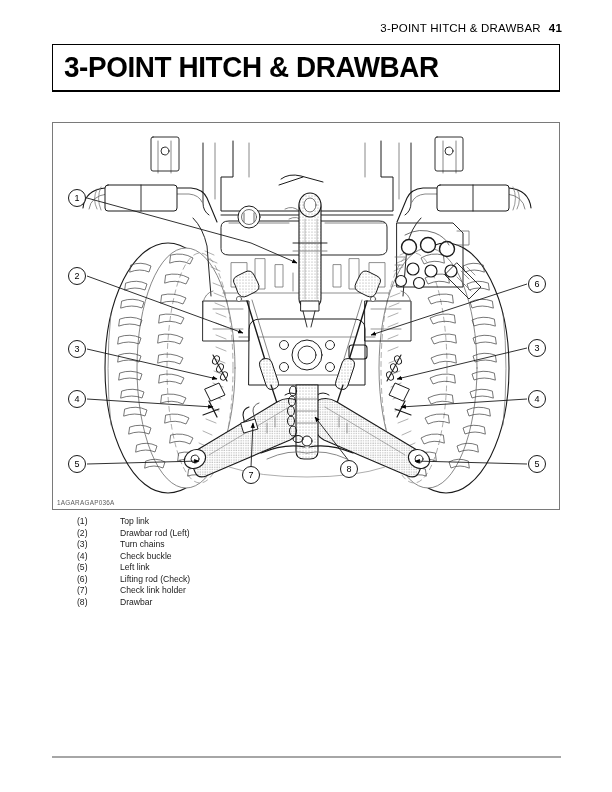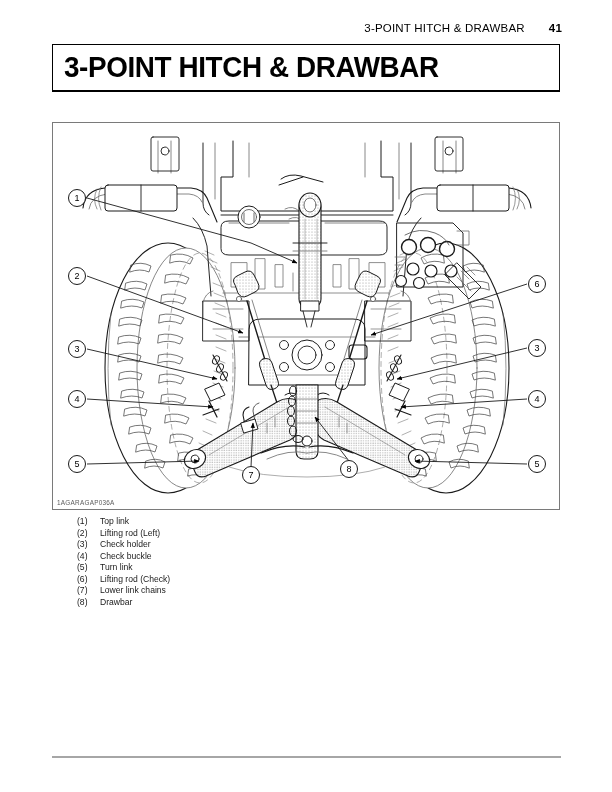--- a/index.html
+++ b/index.html
@@ -15,21 +15,21 @@
   }
   .page{position:absolute;inset:0;}
 
   
   .page-header{
     position:absolute;left:52px;top:22px;width:510px;
     display:flex;justify-content:flex-end;align-items:baseline;
     font-size:11.5px;letter-spacing:.2px;
   }
   .page-header .hdr-title{font-weight:400;}
-  .page-header .hdr-page{font-weight:700;margin-left:24px;}
+  .page-header .hdr-page{font-weight:700;margin-left:8px;}
 
   
   .title-box{
     position:absolute;left:52px;top:44px;width:508px;height:48px;
     border:1px solid #000;
     border-bottom:2.5px solid #000;
     box-sizing:border-box;
     display:flex;align-items:center;
   }
   .title-box h1{
@@ -57,21 +57,21 @@
     font-family:"Liberation Sans", sans-serif;
   }
 
   
   .legend{
     position:absolute;left:77px;top:516px;width:300px;
     font-size:8.6px;line-height:11.55px;color:#1a1a1a;
   }
   .legend-row{display:flex;white-space:nowrap;}
   .legend-num{width:23px;flex:0 0 23px;}
-  .legend-label{flex:1 1 auto;}
+  .legend-label{flex:1 1 auto;margin-left:20px;}
 
   
   .footer-rule{
     position:absolute;left:52px;top:756px;width:509px;height:2px;
     background:#a6a6a6;
   }
 </style>
 </head>
 <body>
 
@@ -474,41 +474,41 @@
     <div class="fig-code">1AGARAGAP036A</div>
   </div>
 
   <div class="legend">
     <div class="legend-row">
       <span class="legend-num">(1)</span>
       <span class="legend-label">Top link</span>
     </div>
     <div class="legend-row">
       <span class="legend-num">(2)</span>
-      <span class="legend-label">Lifting rod (Left)</span>
+      <span class="legend-label">Drawbar rod (Left)</span>
     </div>
     <div class="legend-row">
       <span class="legend-num">(3)</span>
-      <span class="legend-label">Check holder</span>
+      <span class="legend-label">Turn chains</span>
     </div>
     <div class="legend-row">
       <span class="legend-num">(4)</span>
       <span class="legend-label">Check buckle</span>
     </div>
     <div class="legend-row">
       <span class="legend-num">(5)</span>
-      <span class="legend-label">Turn link</span>
+      <span class="legend-label">Left link</span>
     </div>
     <div class="legend-row">
       <span class="legend-num">(6)</span>
       <span class="legend-label">Lifting rod (Check)</span>
     </div>
     <div class="legend-row">
       <span class="legend-num">(7)</span>
-      <span class="legend-label">Lower link chains</span>
+      <span class="legend-label">Check link holder</span>
     </div>
     <div class="legend-row">
       <span class="legend-num">(8)</span>
       <span class="legend-label">Drawbar</span>
     </div>
   </div>
 
   <div class="footer-rule"></div>
 
 </div>

